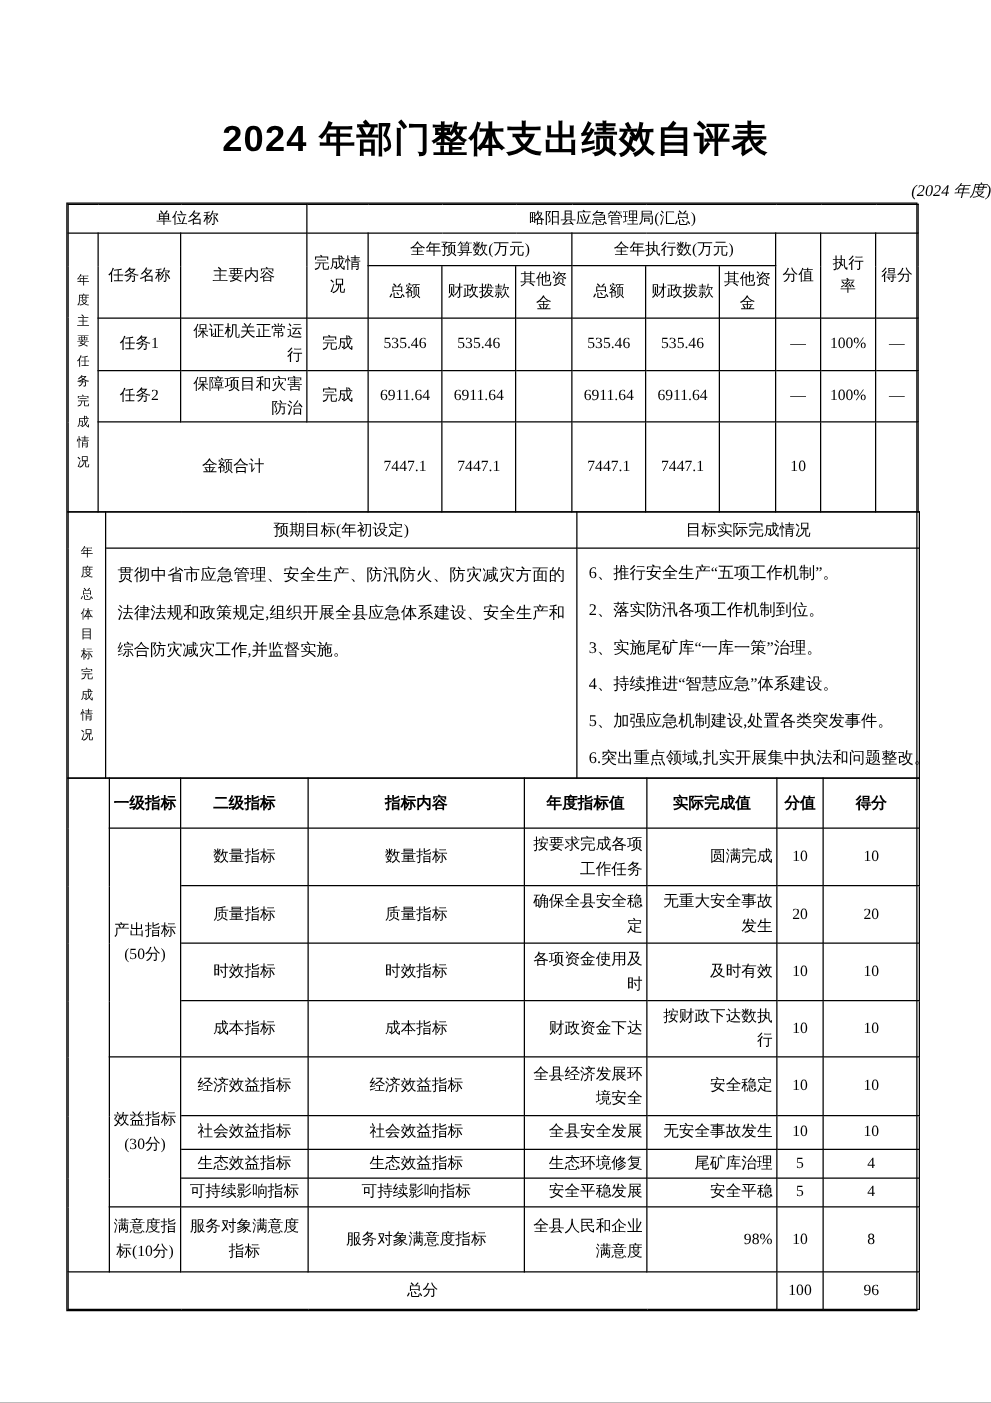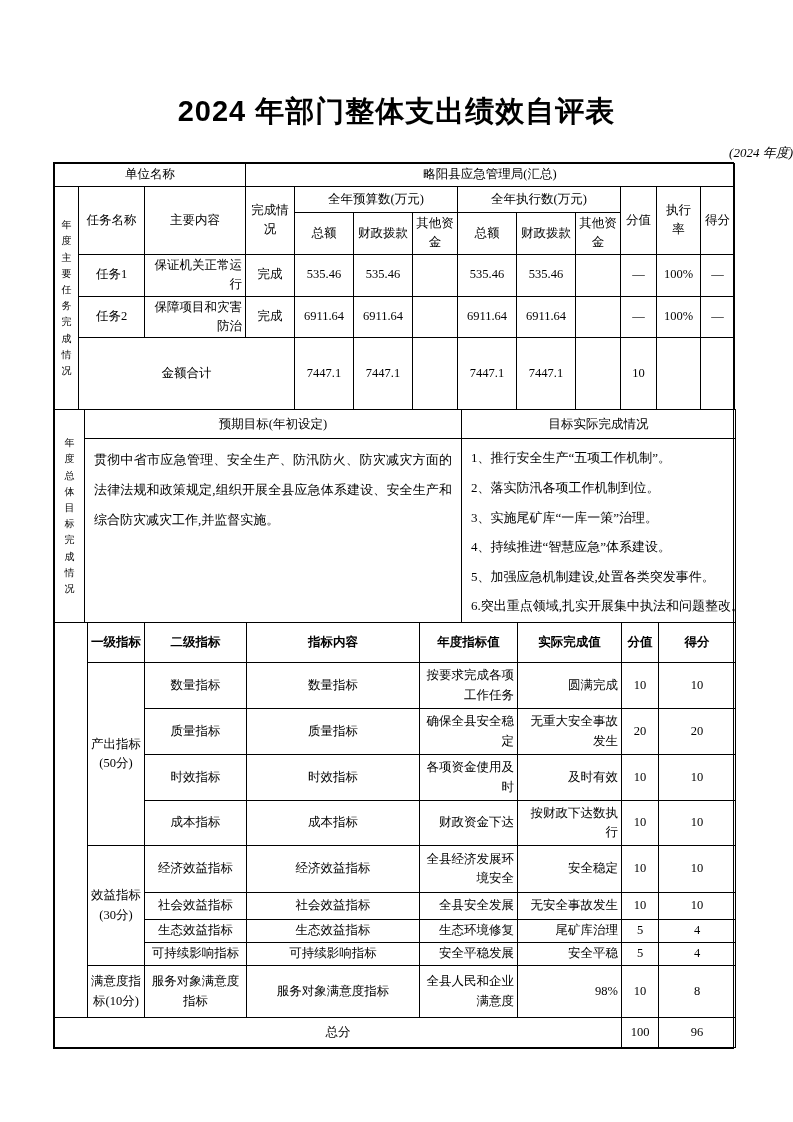--- a/index.html
+++ b/index.html
@@ -197,21 +197,21 @@
               <div class="vtext">年度总体目标完成情况</div>
             </td>
         <td>预期目标(年初设定)</td>
         <td>目标实际完成情况</td>
       </tr>
       <tr class="r-gbody">
         <td>
           <div class="para">贯彻中省市应急管理、安全生产、防汛防火、防灾减灾方面的法律法规和政策规定,组织开展全县应急体系建设、安全生产和综合防灾减灾工作,并监督实施。</div>
         </td>
         <td>
-          <div class="goal-line">1、推行安全生产“五项工作机制”。</div>
+          <div class="goal-line">6、推行安全生产“五项工作机制”。</div>
           <div class="goal-line">2、落实防汛各项工作机制到位。</div>
           <div class="goal-line">3、实施尾矿库“一库一策”治理。</div>
           <div class="goal-line">4、持续推进“智慧应急”体系建设。</div>
           <div class="goal-line">5、加强应急机制建设,处置各类突发事件。</div>
           <div class="goal-line">6.突出重点领域,扎实开展集中执法和问题整改。</div>
         </td>
       </tr>
     </tbody>
       </table>
 

